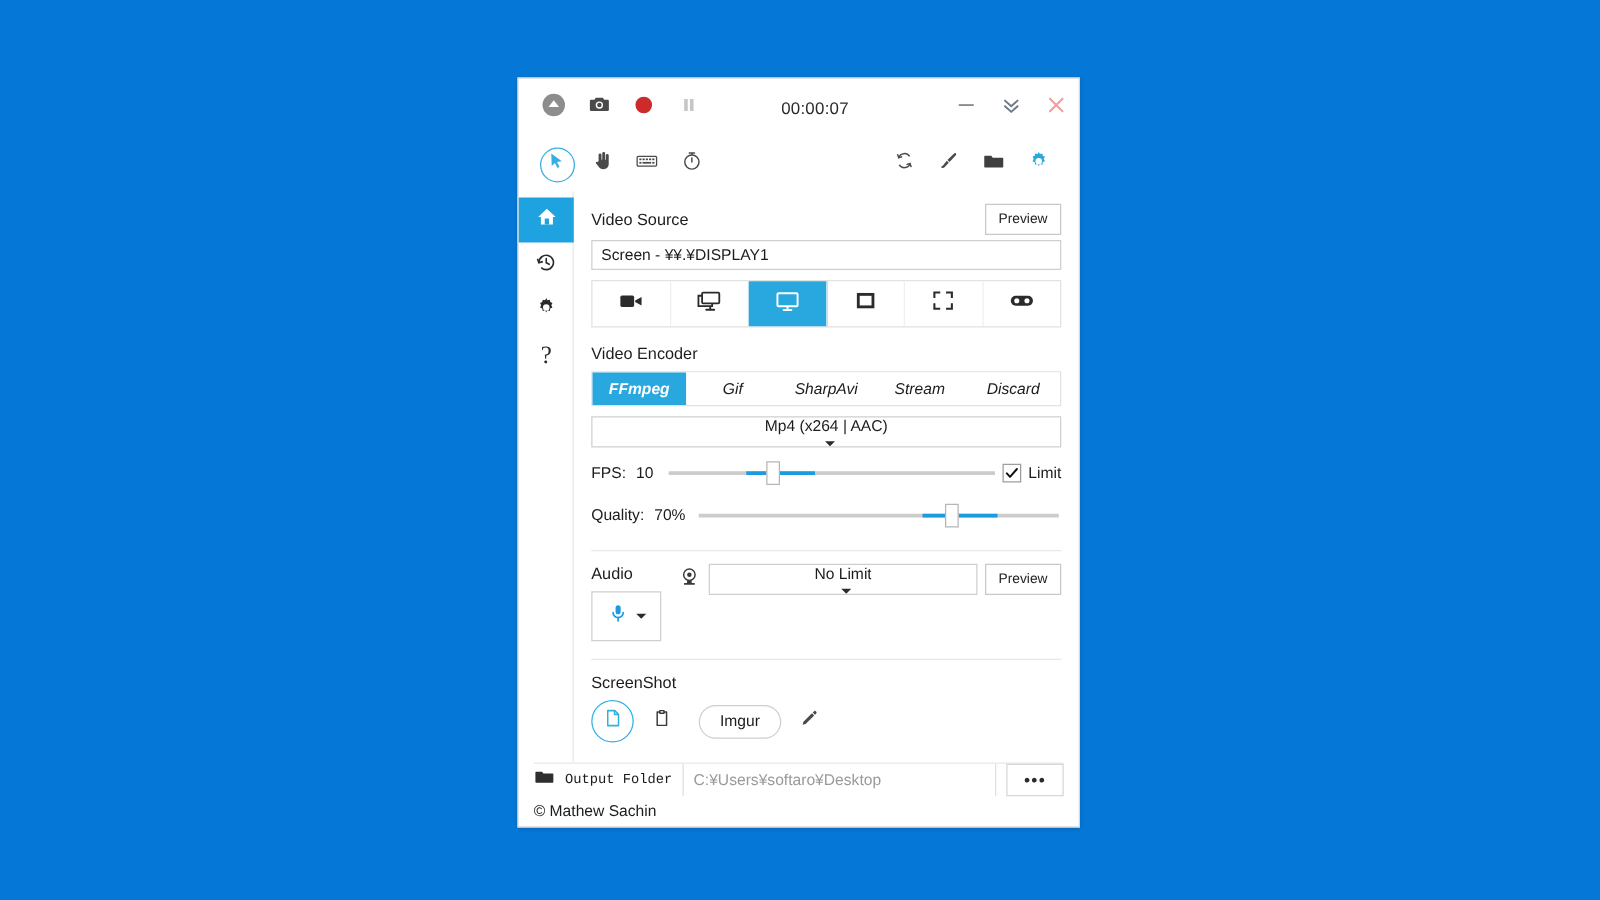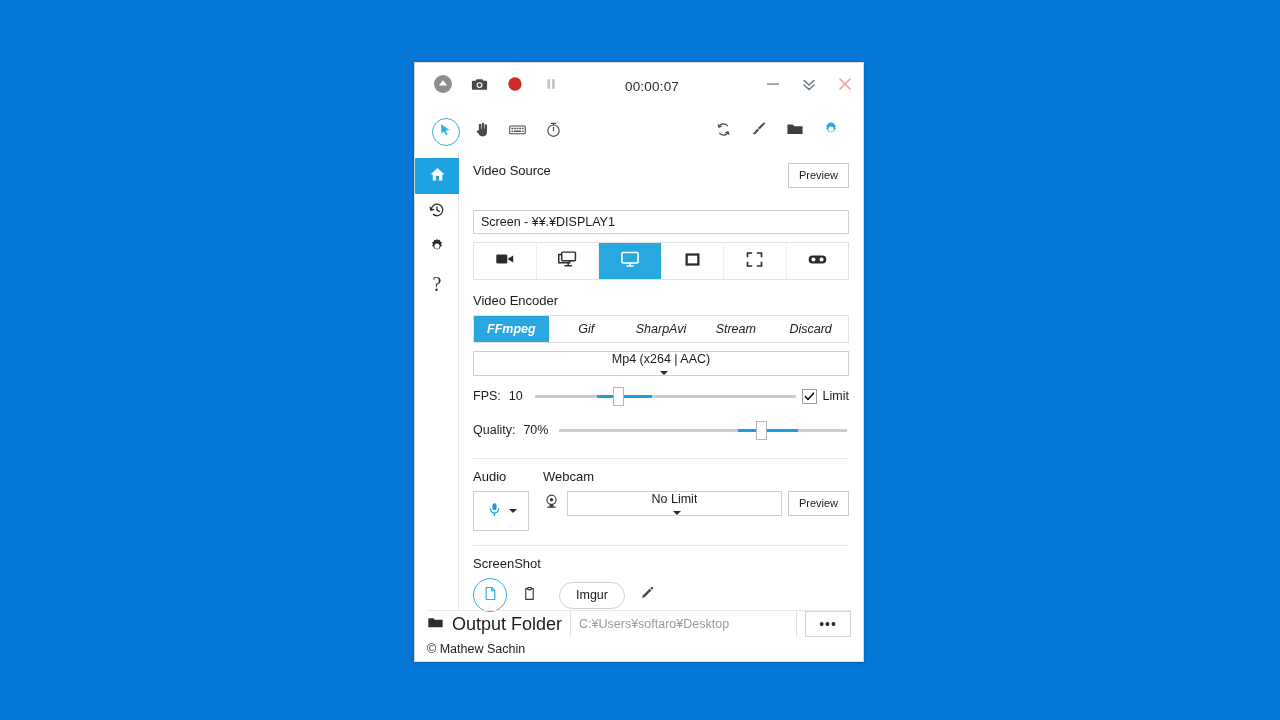--- a/index.html
+++ b/index.html
@@ -110,22 +110,22 @@
     box-sizing: border-box;
     min-width: 0;
   }
 
   .sec-label {
     font-size: 13px;
     color: #1c1c1c;
     margin: 0 0 7px 0;
   }
   .row-between {
-    display: flex; justify-content: space-between;
-    margin-bottom: 22px;
+    display: flex; align-items: center; justify-content: space-between;
+    margin-bottom: 4px;
   }
 
   .btn {
     border: 1px solid #c8c8c8;
     background: #fff;
     font-size: 11px;
     color: #1c1c1c;
     padding: 3px 10px 4px 10px;
     font-family: "Liberation Sans", sans-serif;
     line-height: 16px;
@@ -301,23 +301,24 @@
     align-items: stretch;
     height: 26px;
     border-top: 1px solid #e8e8e8;
     margin: 0 12px;
   }
   .fb-folder {
     display: flex; align-items: center;
     padding: 0 8px 0 0;
   }
   .fb-label {
-    font-size: 18px; color: #1c1c1c;
+    font-size: 11px; color: #1c1c1c;
     display: flex; align-items: center;
     padding: 0 8px 0 0;
+    font-family: Liberation Mono, monospace;
   }
   .fb-path {
     flex: 1;
     border-left: 1px solid #e0e0e0;
     border-right: 1px solid #e0e0e0;
     display: flex; align-items: center;
     padding: 0 8px;
     font-size: 12.5px;
     color: #9a9a9a;
     min-width: 0;
@@ -642,21 +643,20 @@
                 <rect x="7.6" y="2.6" width="4.8" height="8.4" rx="2.4" fill="#1b9ce0" stroke="none"></rect>
                 <path d="M5.2 9.4a4.8 4.8 0 0 0 9.6 0" stroke-linecap="round"></path>
                 <line x1="10" y1="14.2" x2="10" y2="17.2" stroke-linecap="round"></line>
               </svg>
             </span>
             <span class="caret"></span>
           </div>
         </div>
 
         <div class="webcam-col">
-          <div class="sec-label">Webcam</div>
           <div class="webcam-row">
             <span style="margin-right:7px;">
               <svg width="17" height="17" viewBox="0 0 20 20" fill="none" stroke="#3a3a3a" stroke-width="1.4">
                 <circle cx="10" cy="8" r="5.4"></circle>
                 <circle cx="10" cy="8" r="2.1" fill="#3a3a3a" stroke="none"></circle>
                 <path d="M5.6 16.6h8.8" stroke-linecap="round" stroke-width="1.6"></path>
                 <path d="M7.8 13.9h4.4v2.7H7.8z" fill="#3a3a3a" stroke="none"></path>
               </svg>
             </span>
             <div class="combo" style="flex:1;min-width:0;">

